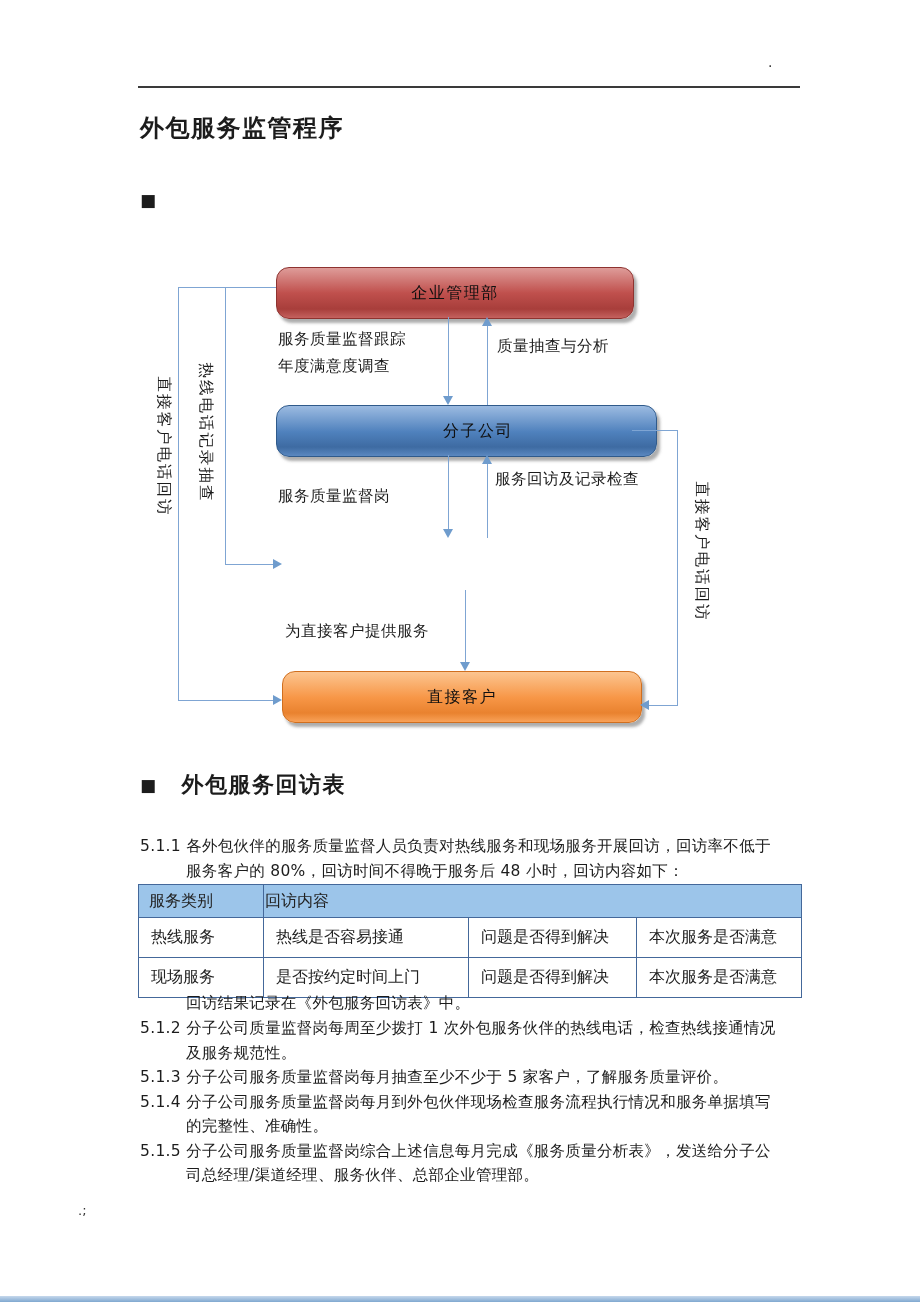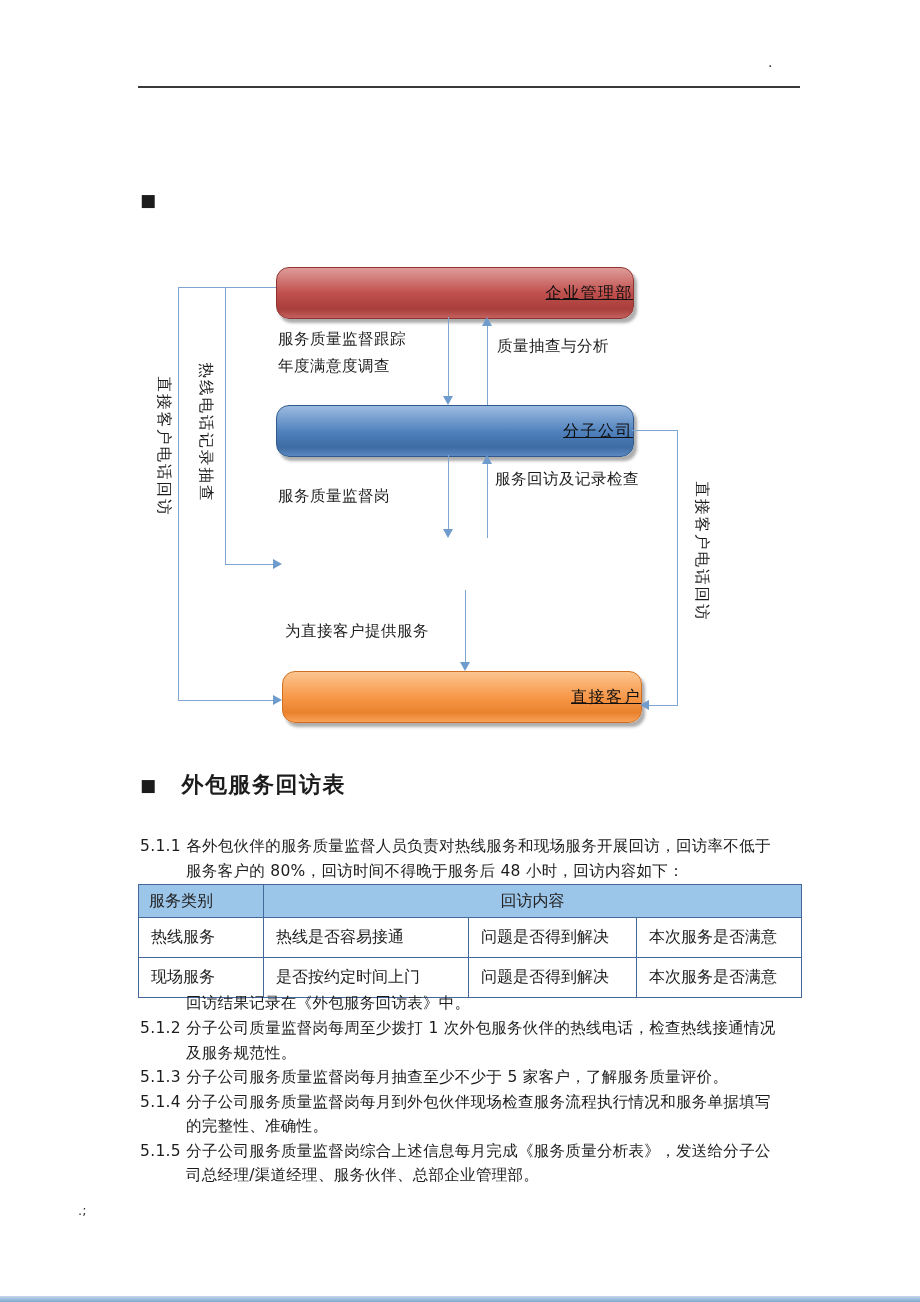--- a/index.html
+++ b/index.html
@@ -11,25 +11,25 @@
   .hdr-dot { position:absolute; left:768px; top:58px; font-size:14px; color:#333; }
   .hdr-rule { position:absolute; left:138px; top:86px; width:662px; height:2px; background:#3a3a3a; }
   .title { position:absolute; left:140px; top:112px; margin:0; font-size:24px; font-weight:700; letter-spacing:1.5px; }
   .section-heading { position:absolute; left:140px; display:flex; align-items:center; gap:24px;
     font-size:22px; font-weight:700; letter-spacing:1.5px; }
   .section-heading .bullet { font-size:17px; line-height:1; }
   #sec1 { top:192px; } #sec2 { top:770px; }
 
   
   .node { position:absolute; width:356px; height:50px; border-radius:13px;
-    display:flex; align-items:center; justify-content:flex-end;
+    display:flex; align-items:center; justify-content:center;
     font-size:16px; letter-spacing:1.5px; color:#101010;
-    box-shadow:3px 4px 3px rgba(105,105,105,.55);text-decoration:underline; }
+    box-shadow:3px 4px 3px rgba(105,105,105,.55); }
   .node-red    { left:276px; top:267px; background:linear-gradient(180deg,#de9c99 0%,#c0504d 50%,#a83e3b 82%,#c4615e 100%); border:1px solid #8e3330; }
-  .node-blue   { left:276px; top:405px; background:linear-gradient(180deg,#9cbbe1 0%,#4f81bd 52%,#3e6ba2 82%,#5b88c0 100%); border:1px solid #2f5a8b; }
+  .node-blue   { left:276px; top:405px; background:linear-gradient(180deg,#9cbbe1 0%,#4f81bd 52%,#3e6ba2 82%,#5b88c0 100%); border:1px solid #2f5a8b;padding-left:23px; }
   .node-green  { left:282px; top:538px; width:358px; height:52px; background:linear-gradient(180deg,#c5d7a2 0%,#9bbb59 52%,#81a046 82%,#9cb964 100%); border:1px solid #69882f; }
   .node-orange { left:282px; top:671px; width:358px; background:linear-gradient(180deg,#fcc590 0%,#f79646 52%,#e9822f 82%,#f9a258 100%); border:1px solid #d06f1f; }
 
   
   .line  { position:absolute; background:#7fa5d3; }
   .vline { width:1px; } .hline { height:1px; }
   .arr { position:absolute; width:0; height:0; }
   .arr-down  { border-left:5px solid transparent; border-right:5px solid transparent; border-top:9px solid #6f9ccd; }
   .arr-up    { border-left:5px solid transparent; border-right:5px solid transparent; border-bottom:9px solid #6f9ccd; }
   .arr-right { border-top:5px solid transparent; border-bottom:5px solid transparent; border-left:9px solid #6f9ccd; }
@@ -40,35 +40,36 @@
           transform:rotate(90deg); transform-origin:center; }
 
   
   .body-line { position:absolute; font-size:15.5px; letter-spacing:.3px; white-space:nowrap; }
 
   
   .rtable { position:absolute; left:138px; top:884px; width:663px; border-collapse:collapse; table-layout:fixed; font-size:16px; }
   .rtable th, .rtable td { border:1px solid #44689a; color:#222; font-weight:400; }
   .rtable th { background:#9cc5ea; height:30px; }
   .rtable th.first { text-align:left; padding-left:10px; }
-  .rtable th.span3 { text-align:center; }
+  .rtable th.span3 { text-align:left; }
   .rtable td { height:37px; text-align:left; padding-left:12px; }
 
   .footer-mark { position:absolute; left:78px; top:1203px; font-size:13px; color:#333; }
   .bottom-edge { position:absolute; left:0; top:1296px; width:920px; height:6px;
     background:linear-gradient(180deg,#c6d8ec 0%,#7fa8d0 100%); }
 </style>
 </head>
 <body>
 
 <div class="page">
 
   <span class="hdr-dot">·</span>
   <div class="hdr-rule"></div>
 
+  <h1 class="title">外包服务监管程序</h1>
 
   <div class="section-heading" id="sec1">
     <span class="bullet">■</span>
   </div>
 
   <div class="node node-red">
     <span>企业管理部</span>
   </div>
   <div class="node node-blue">
     <span>分子公司</span>

